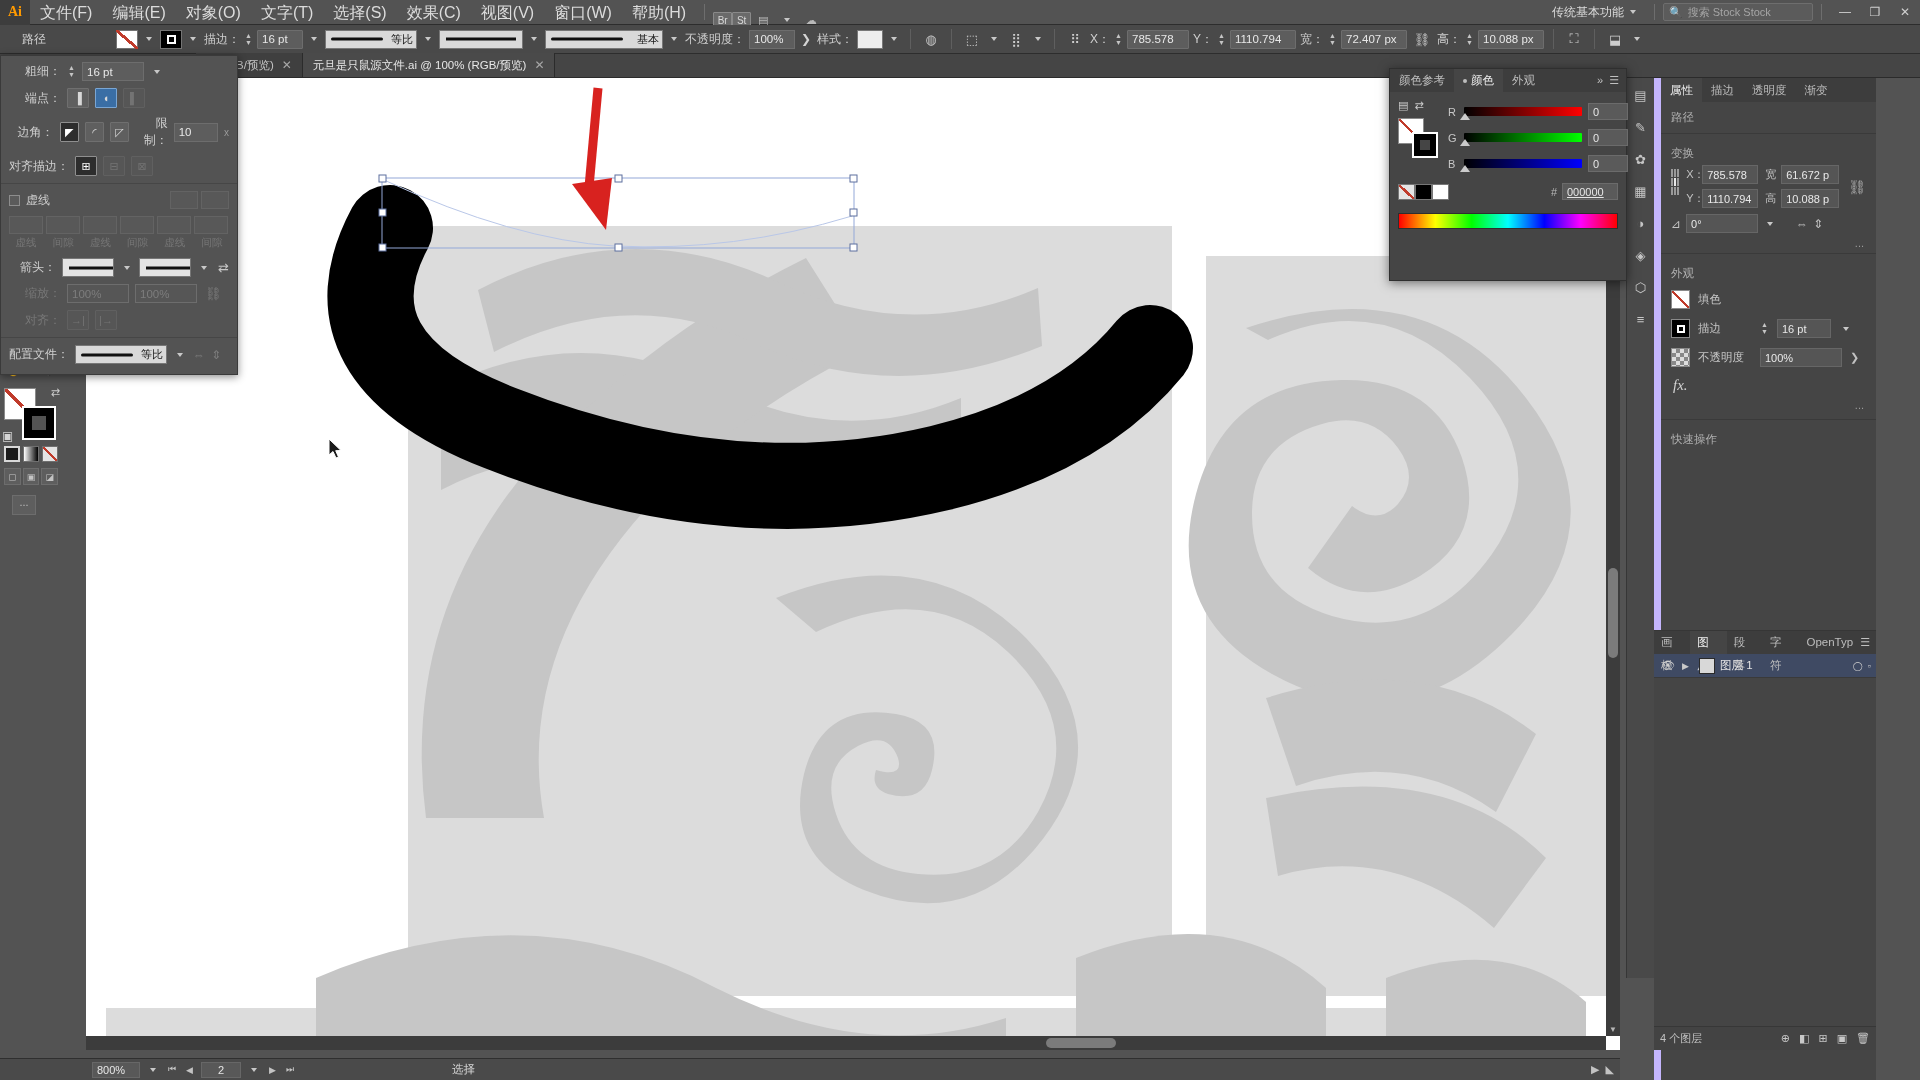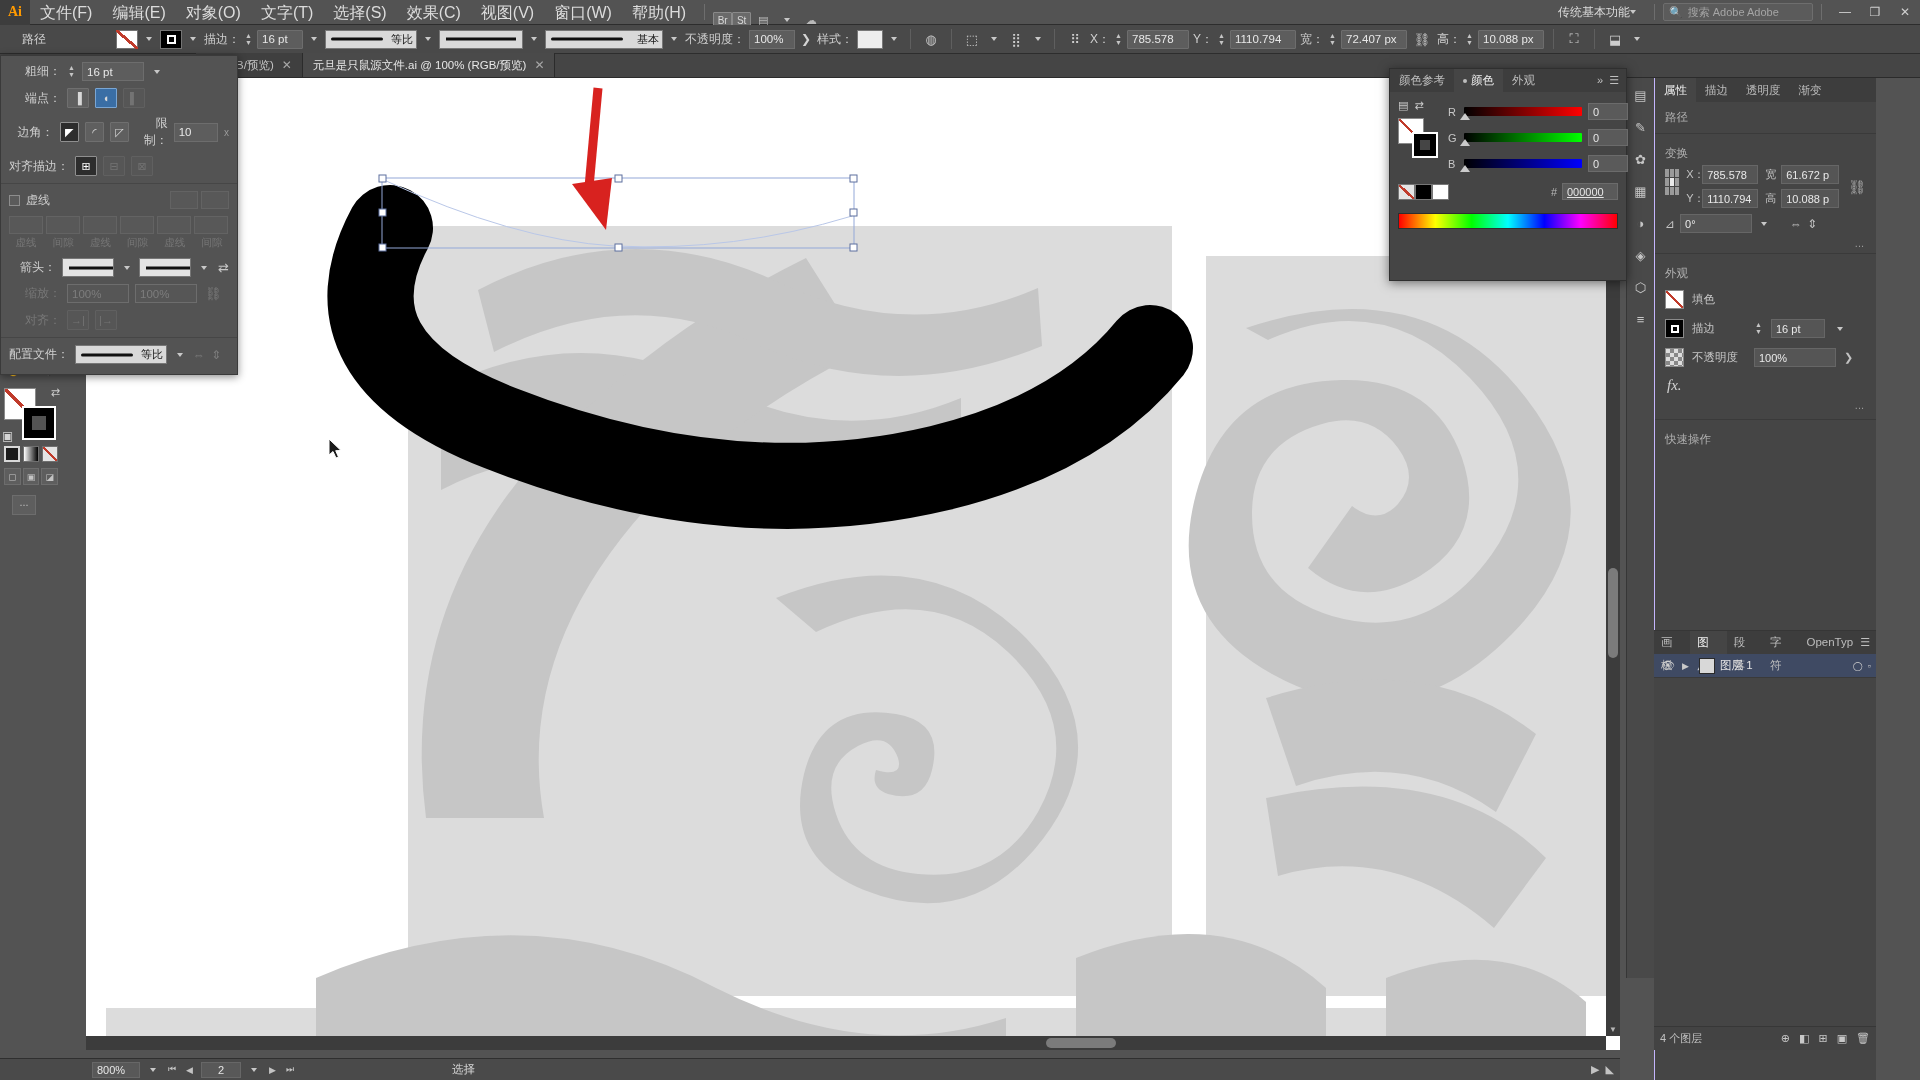--- a/index.html
+++ b/index.html
@@ -20,21 +20,21 @@
   .ai-logo{
     width:30px;height:25px;display:flex;align-items:center;justify-content:center;
     color:#ff9a00; font-weight:bold; font-size:14px; font-family:"Liberation Serif",serif;
     background:#3d3d3d;
   }
   .menu-item{ padding:0 10px; height:25px; line-height:25px; font-size:16px; color:#dcdcdc; cursor:default;}
   .mb-sep{width:1px;height:16px;background:#6e6e6e;margin:0 8px;}
   .mb-icon{width:24px;height:18px;display:flex;align-items:center;justify-content:center;color:#b9b9b9;font-size:11px;margin-top:16px;}
   .mb-icon.boxed{border:1px solid #8a8a8a;background:#6a6a6a;color:#d8d8d8;width:19px;height:17px;font-size:10px;border-radius:1px;}
   .mb-right{margin-left:auto;display:flex;align-items:center;height:25px;}
-  .workspace-sel{display:flex;align-items:center;padding:0 10px;height:25px;font-size:12px;color:#dcdcdc;}
+  .workspace-sel{display:flex;align-items:center;gap:6px;padding:0 10px;height:25px;font-size:12px;color:#dcdcdc;}
   .search-box{
     display:flex;align-items:center;gap:5px;width:150px;height:18px;
     border:1px solid #6e6e6e;border-radius:2px;background:#5b5b5b;padding:0 5px;
     color:#a5a5a5;font-size:11px;
   }
   .wbtn{width:30px;height:25px;display:flex;align-items:center;justify-content:center;color:#d0d0d0;font-size:12px;}
 
   
   .controlbar{
     position:absolute;left:0;top:25px;width:1920px;height:29px;
@@ -217,21 +217,21 @@
   .dock-strip{
     position:absolute;right:222px;top:78px;width:28px;height:900px;
     background:#494949;border-left:1px solid #363636;padding-top:6px;
     display:flex;flex-direction:column;align-items:center;gap:10px;
   }
   .dock-ic{width:22px;height:22px;display:flex;align-items:center;justify-content:center;color:#c6c6c6;font-size:13px;border-radius:2px;}
 
   
   .props{
     position:absolute;right:0;top:78px;width:222px;height:1002px;
-    background:#454545;border-left:1px solid #c4b5fd;
+    background:#454545;border-left:7px solid #c4b5fd;
   }
   .pr-tabs{display:flex;align-items:center;height:24px;background:#3d3d3d;}
   .pr-tab{padding:0 9px;height:24px;line-height:24px;font-size:11.5px;color:#bdbdbd;}
   .pr-tab.active{background:#454545;color:#f0f0f0;}
   .pr-sec-title{padding:8px 10px 4px 10px;font-size:11.5px;color:#b0b0b0;}
   .pr-div{height:1px;background:#3a3a3a;margin:4px 0;}
   .xf-grid{display:flex;padding:0 10px;gap:7px;align-items:flex-start;}
   .ref-pt{width:26px;height:26px;margin-top:4px;display:grid;grid-template-columns:repeat(3,1fr);grid-template-rows:repeat(3,1fr);gap:1px;}
   .ref-pt span{background:#9a9a9a;}
   .ref-pt span.on{background:#e8e8e8;}
@@ -331,21 +331,21 @@
     <div class="mb-icon">☁</div>
 
     <div class="mb-right">
       <div class="workspace-sel">
         <span>传统基本功能</span>
         <span class="caret"></span>
       </div>
       <div class="mb-sep"></div>
       <div class="search-box">
         <span>🔍</span>
-        <span>搜索 Adobe Adobe</span>
+        <span>搜索 Stock Stock</span>
       </div>
       <div class="mb-sep"></div>
       <div class="wbtn">—</div>
       <div class="wbtn">❐</div>
       <div class="wbtn">✕</div>
     </div>
   </div>
 
   <div class="controlbar">
     <span class="cb-label" style="margin-left:16px;width:90px;">路径</span>

